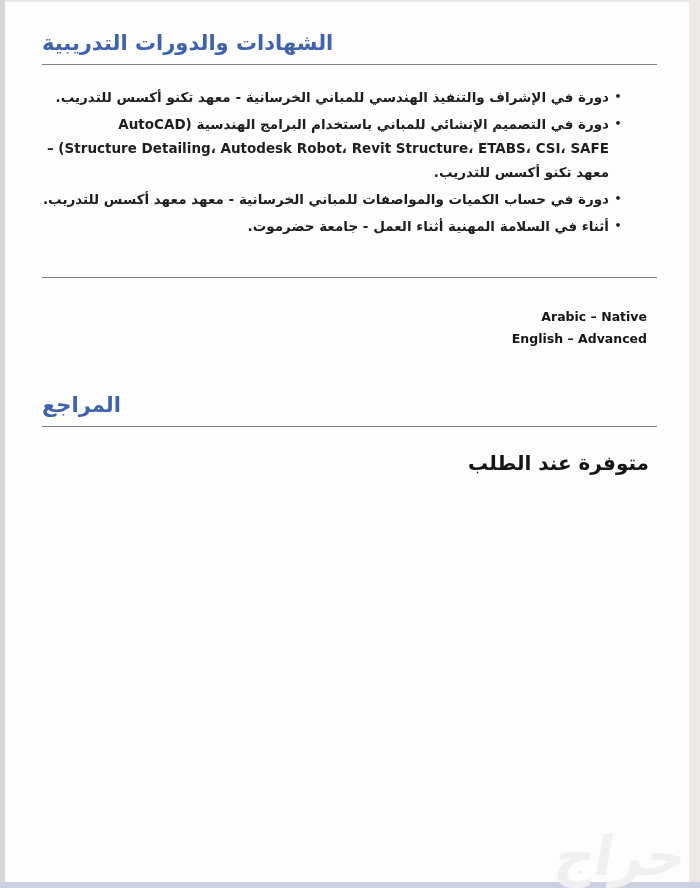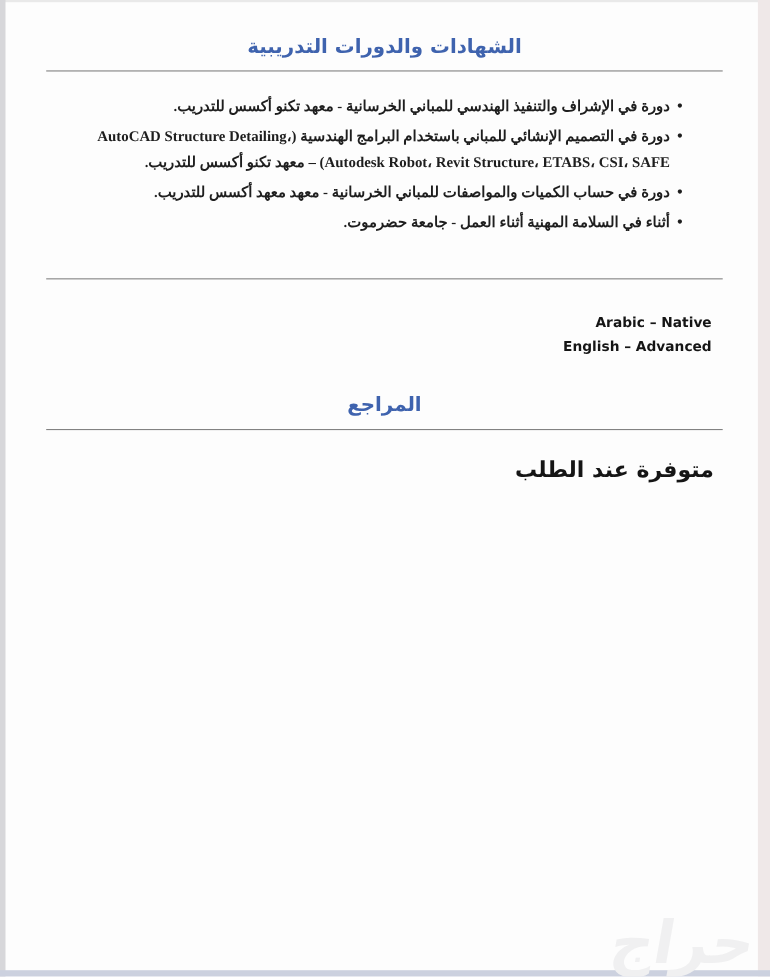--- a/index.html
+++ b/index.html
@@ -14,23 +14,23 @@
   .edge-top{position:absolute;left:0;top:0;width:700px;height:2px;background:#e9e9e9;}
   .edge-bottom{position:absolute;left:0;bottom:0;width:700px;height:6px;background:#ccd1df;}
 
   .content{
     position:absolute;left:42px;right:43px;top:30px;
     direction:rtl;
   }
   .section{margin:0;}
   .section-title{
     color:#3f63ae;
-    font-size:18px;
+    font-size:21px;
     font-weight:bold;
-    text-align:center;
+    text-align:left;
     line-height:26px;
     display:block;
   }
   .rule{
     border:none;
     border-top:1.7px solid #828282;
     margin:8px 0 0 0;
     width:100%;
   }
   ul.bullets{
@@ -50,23 +50,22 @@
   ul.bullets .dot{
     flex:0 0 18px;
     text-align:center;
     font-size:11px;
     line-height:24px;
     color:#1e1e1e;
   }
   ul.bullets .li-text{
     flex:1 1 auto;
     text-align:right;
-    font-family:Liberation Serif, serif;
   }
-  .lang-block{margin:28px 10px 0 0;}
+  .lang-block{margin:28px 10px 12px 0;}
   .lang-line{
     font-size:12.5px;
     font-weight:bold;
     color:#151515;
     text-align:right;
     line-height:22px;
   }
   .ref-text{
     margin:26px 8px 0 0;
     font-size:20px;

